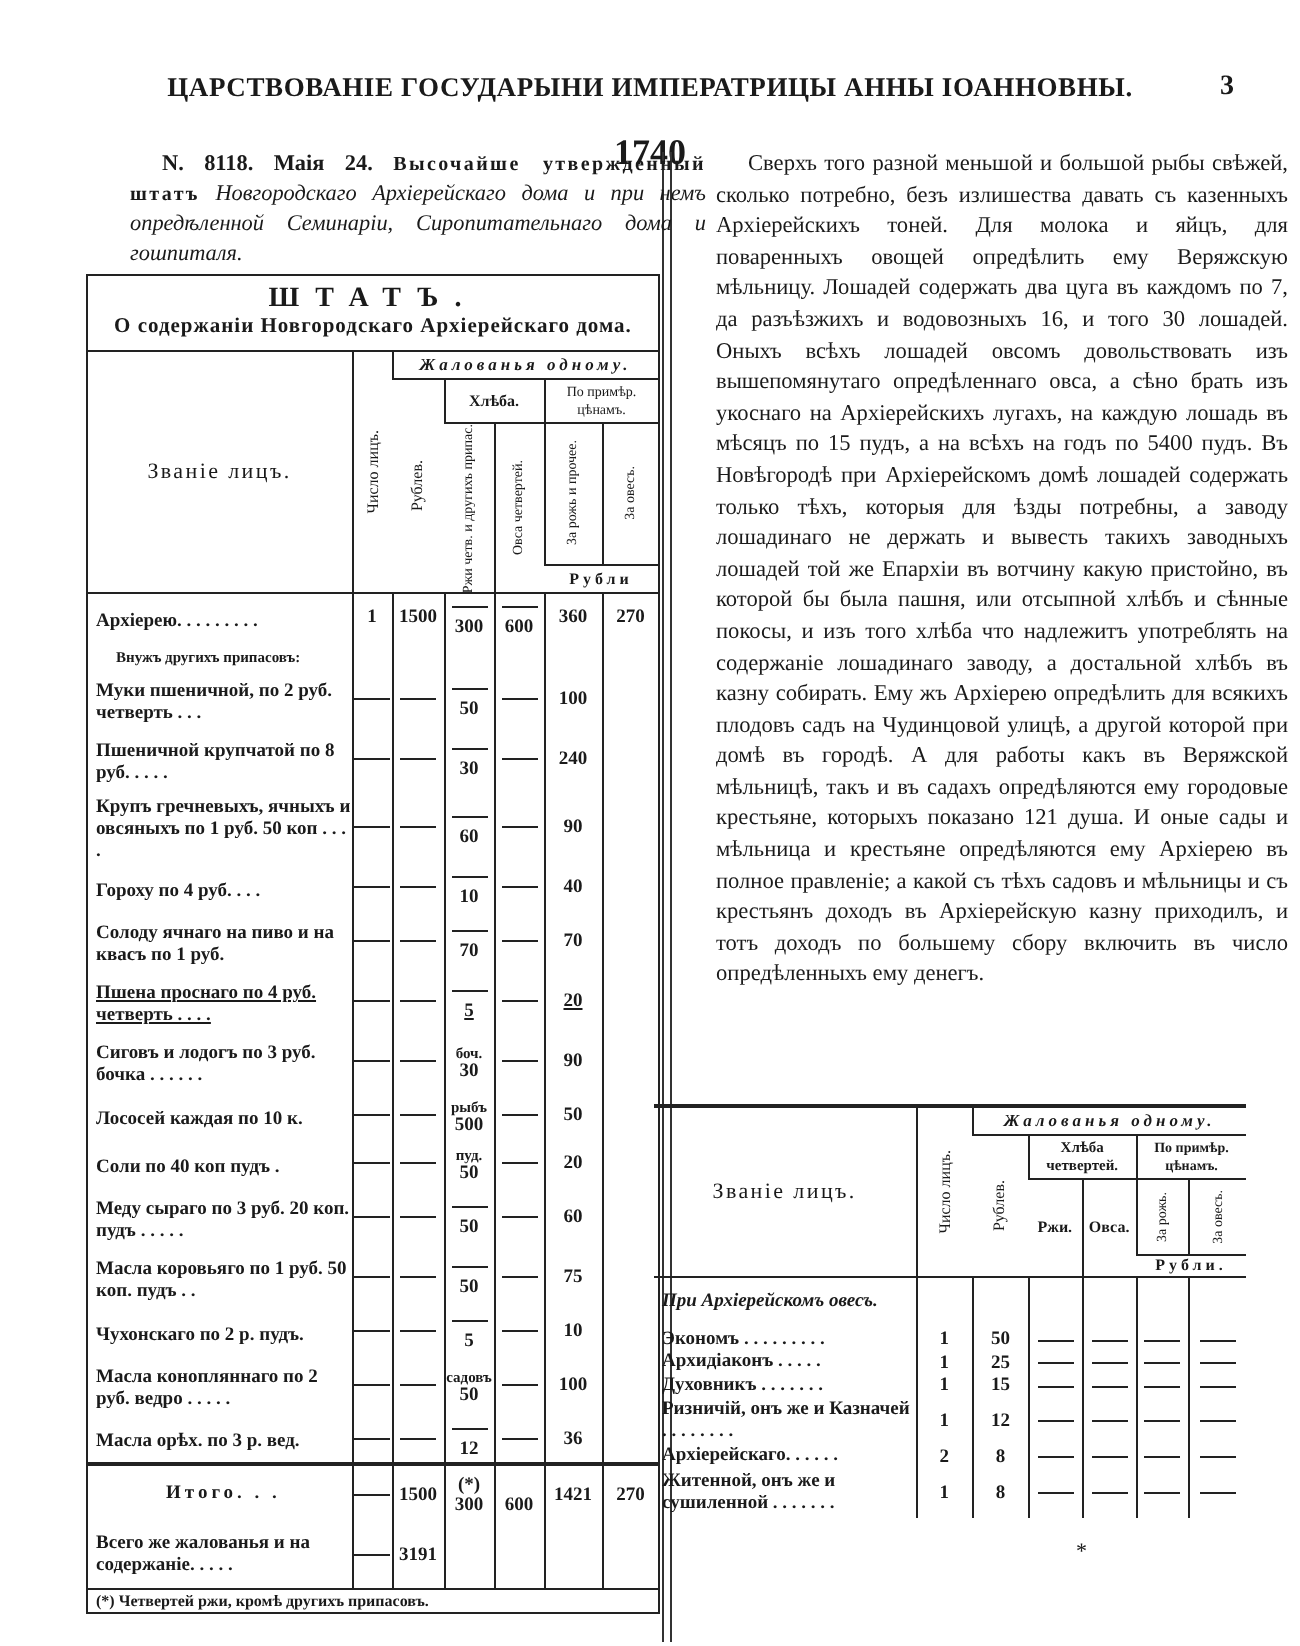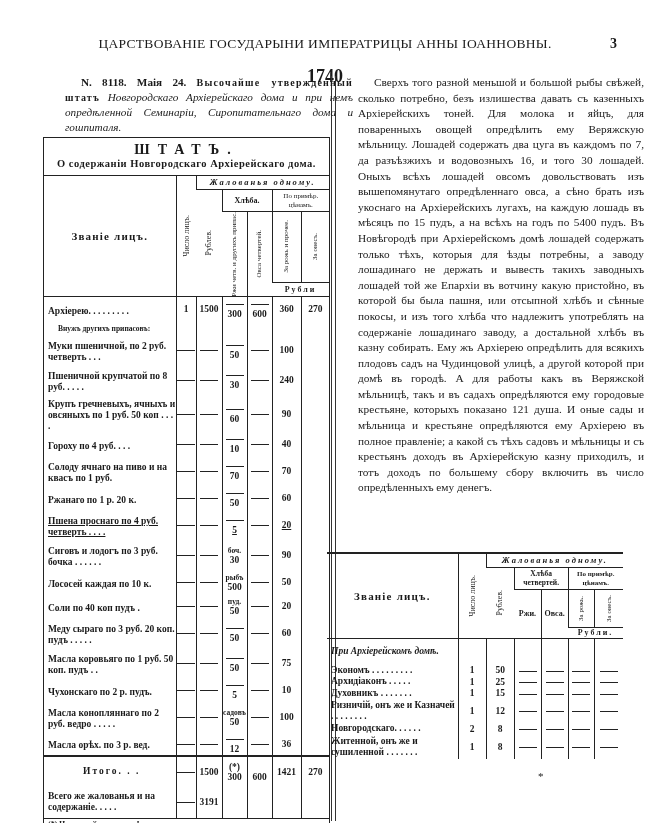--- a/index.html
+++ b/index.html
@@ -1,19 +1,19 @@
 <!DOCTYPE html>
 <html><head>
 <meta charset="utf-8">
 <style>
   html, body { margin:0; padding:0; background:#ffffff; }
   body { width:650px; height:823px; position:relative; overflow:hidden;
          font-family:"Liberation Serif","DejaVu Serif",serif; color:#1a1a1a; }
   .header { position:absolute; top:36px; left:0; width:650px; text-align:center; }
-  .header .title { font-size:13.5px; font-weight:normal; letter-spacing:0.3px; }
+  .header .title { font-size:13.5px; font-weight:bold; letter-spacing:0.3px; }
   .header .year { font-size:18px; font-weight:bold; margin-top:14px; }
   .pagenum { position:absolute; top:36px; left:610px; font-size:14px; font-weight:bold; }
 
   .col-left { position:absolute; left:38px; top:75px; width:288px;margin-left:27px; }
   .col-right { position:absolute; left:358px; top:75px; width:286px; }
   .col-rule { position:absolute; left:331px; top:76px; width:3px; height:745px;
               border-left:1px solid #333; border-right:1px solid #333; }
 
   .intro { font-size:11.2px; line-height:15px; text-align:justify; text-indent:16px; }
   .intro .num { font-weight:bold; }
@@ -27,21 +27,21 @@
 
   
   .t-left { position:absolute; left:43px; top:137px; width:285px; border:1px solid #222; }
   .t-left .cap { text-align:center; padding:4px 2px 6px; border-bottom:1px solid #222; }
   .t-left .cap .shtat { font-size:14px; font-weight:bold; letter-spacing:8px; }
   .t-left .cap .sub { font-size:10.5px; font-weight:bold; letter-spacing:0.5px; }
   .hdr { border-collapse:collapse; width:100%; }
   .hdr td { border-left:1px solid #222; border-bottom:1px solid #222; text-align:center; font-size:8px; }
   .hdr td:first-child { border-left:none; }
   .vert { writing-mode:vertical-rl; transform:rotate(180deg); font-size:8px; line-height:9px; margin:auto; }
-  .zvanie { font-size:11px; font-weight:bold; letter-spacing:1.2px; }
+  .zvanie { font-size:11px; font-weight:normal; letter-spacing:1.2px; }
   .salary-hdr { font-style:italic; font-weight:bold; font-size:8.5px; letter-spacing:2px; }
 
   .rows { width:100%; border-collapse:collapse; }
   .rows td { border-left:1px solid #222; text-align:center; font-size:9.5px; font-weight:bold; height:14px; }
   .rows td.name { border-left:none; text-align:left; font-size:9.5px; padding-left:4px; line-height:11px; }
   .rows td.name.indent { padding-left:14px; }
   .dash { display:inline-block; width:18px; border-top:1.5px solid #222; vertical-align:middle; }
   .small { font-size:7.5px; font-weight:bold; }
 
   
@@ -224,35 +224,20 @@
             <div><span class="dash"></span></div>
             <div>70</div>
           </td>
           <td>
             <div><span class="dash"></span></div>
             <div></div>
           </td>
           <td>70</td>
           <td></td>
         </tr>
-        <tr style="height: 24px;">
-          <td class="name" style="padding-top: 4px;">Ржанаго по 1 р. 20 к.</td>
-          <td><span class="dash"></span></td>
-          <td><span class="dash"></span></td>
-          <td>
-            <div><span class="dash"></span></div>
-            <div>50</div>
-          </td>
-          <td>
-            <div><span class="dash"></span></div>
-            <div></div>
-          </td>
-          <td>60</td>
-          <td></td>
-        </tr>
         <tr style="height: 30px; text-decoration: underline;">
           <td class="name" style="padding-top: 4px;">Пшена проснаго по 4 руб. четверть . . . .</td>
           <td><span class="dash"></span></td>
           <td><span class="dash"></span></td>
           <td>
             <div><span class="dash"></span></div>
             <div>5</div>
           </td>
           <td>
             <div><span class="dash"></span></div>
@@ -460,21 +445,21 @@
         <col style="width:117px">
         <col style="width:25px">
         <col style="width:25px">
         <col style="width:24px">
         <col style="width:24px">
         <col style="width:24px">
         <col style="width:25px">
       </colgroup>
     <tbody>
       <tr style="height:26px;">
-        <td class="name"><i>При Архіерейскомъ домѣ.</i></td>
+        <td class="name"><i>При Архіерейскомъ овесъ.</i></td>
         <td></td>
           <td></td>
           <td></td>
           <td></td>
           <td></td>
           <td></td>
       </tr>
     </tbody>
     <tbody id="right-rows">
         <tr>
@@ -507,21 +492,21 @@
         <tr style="height: 24px;">
           <td class="name">Ризничій, онъ же и Казначей . . . . . . . .</td>
           <td>1</td>
           <td>12</td>
           <td><span class="dash"></span></td>
           <td><span class="dash"></span></td>
           <td><span class="dash"></span></td>
           <td><span class="dash"></span></td>
         </tr>
         <tr>
-          <td class="name">Новгородскаго. . . . . .</td>
+          <td class="name">Архіерейскаго. . . . . .</td>
           <td>2</td>
           <td>8</td>
           <td><span class="dash"></span></td>
           <td><span class="dash"></span></td>
           <td><span class="dash"></span></td>
           <td><span class="dash"></span></td>
         </tr>
         <tr style="height: 24px;">
           <td class="name">Житенной, онъ же и сушиленной . . . . . . .</td>
           <td>1</td>

